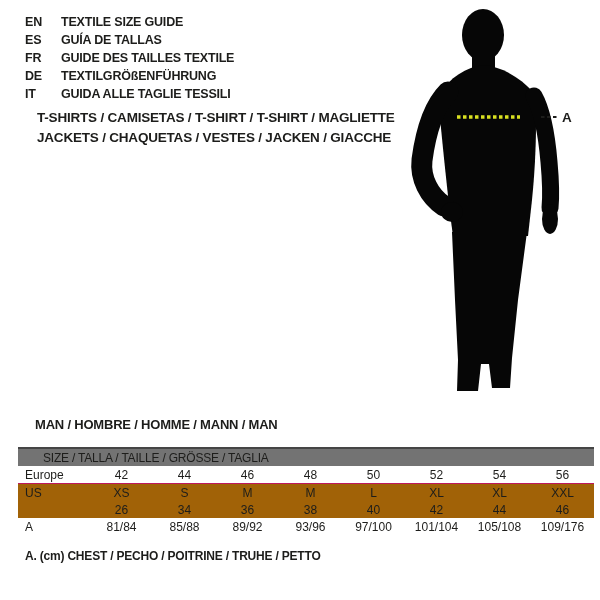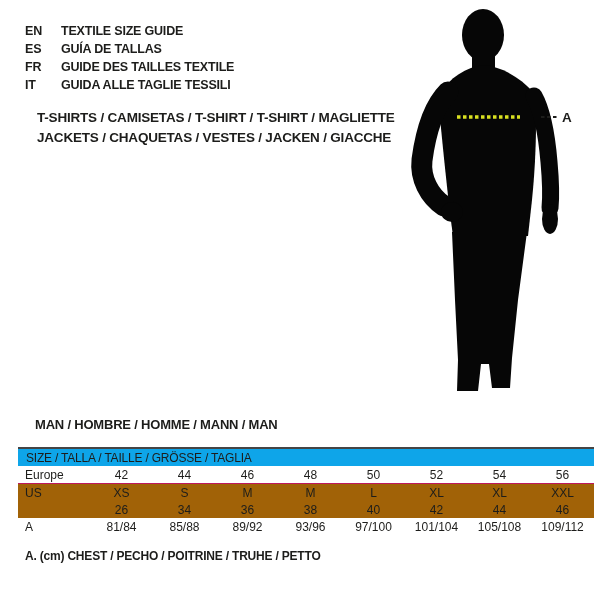--- a/index.html
+++ b/index.html
@@ -5,41 +5,41 @@
   html,body { margin:0; padding:0; }
   .page {
     position: relative;
     width: 600px; height: 600px;
     background: #ffffff;
     font-family: "Liberation Sans", sans-serif;
     color: #1d1d1b;
     overflow: hidden;
   }
   
-  .lang-block { position:absolute; left:25px; top:22px; }
+  .lang-block { position:absolute; left:25px; top:13px; }
   .lang-row { display:flex; height:18px; align-items:center; }
   .lang-code { width:36px; font-size:12.5px; font-weight:700; letter-spacing:-0.2px; }
   .lang-text { font-size:12.5px; font-weight:700; letter-spacing:-0.2px; }
   
   .categories { position:absolute; left:25px; top:108px; }
   .category-line { font-size:13.5px; font-weight:700; letter-spacing:-0.2px; line-height:19.5px;margin-left:12px; }
   
   .figure-area { position:absolute; left:405px; top:4px; width:192px; height:392px; }
   
   .man-heading { position:absolute; left:25px; top:417px; font-size:13px; font-weight:700; letter-spacing:-0.2px;margin-left:10px; }
   
   .size-table {
     position:absolute; left:18px; top:447px; width:576px;
     border-collapse:collapse; table-layout:fixed;
     border-top:2px solid #454545;
     font-size:12px;
   }
   .size-table th {
-    background:#0ea5e9; text-align:left; font-weight:400;
-    height:17px; padding:0 0 0 8px; letter-spacing:-0.2px;
+    background:#737373; text-align:left; font-weight:400;
+    height:17px; padding:0 0 0 25px; letter-spacing:-0.2px;
   }
   .size-table td { height:17px; padding:0; text-align:center; font-weight:400; }
   .size-table td.lbl { text-align:left; padding-left:7px; }
   .row-europe td { background:#ffffff; border-bottom:1px solid #be185d; }
   .row-gray td { background:#a16207; }
   .row-a td { background:#ffffff; }
   
   .footnote { position:absolute; left:25px; top:549px; font-size:12px; font-weight:700; letter-spacing:-0.2px; }
 </style>
 </head>
@@ -52,20 +52,24 @@
       <span class="lang-code">EN</span>
       <span class="lang-text">TEXTILE SIZE GUIDE</span>
     </div>
     <div class="lang-row">
       <span class="lang-code">ES</span>
       <span class="lang-text">GUÍA DE TALLAS</span>
     </div>
     <div class="lang-row">
       <span class="lang-code">FR</span>
       <span class="lang-text">GUIDE DES TAILLES TEXTILE</span>
+    </div>
+    <div class="lang-row">
+      <span class="lang-code">DE</span>
+      <span class="lang-text">TEXTILGRÖßENFÜHRUNG</span>
     </div>
     <div class="lang-row">
       <span class="lang-code">IT</span>
       <span class="lang-text">GUIDA ALLE TAGLIE TESSILI</span>
     </div>
   </div>
 
   <div class="categories">
     <div class="category-line">T-SHIRTS / CAMISETAS / T-SHIRT / T-SHIRT / MAGLIETTE</div>
     <div class="category-line">JACKETS / CHAQUETAS / VESTES / JACKEN / GIACCHE</div>
@@ -154,20 +158,20 @@
       </tr>
       <tr class="row-a">
         <td class="lbl">A</td>
         <td>81/84</td>
         <td>85/88</td>
         <td>89/92</td>
         <td>93/96</td>
         <td>97/100</td>
         <td>101/104</td>
         <td>105/108</td>
-        <td>109/112</td>
+        <td>109/176</td>
       </tr>
     </tbody>
   </table>
 
   <div class="footnote">A. (cm) CHEST / PECHO / POITRINE / TRUHE / PETTO</div>
 
 </div>
 
 </body></html>

